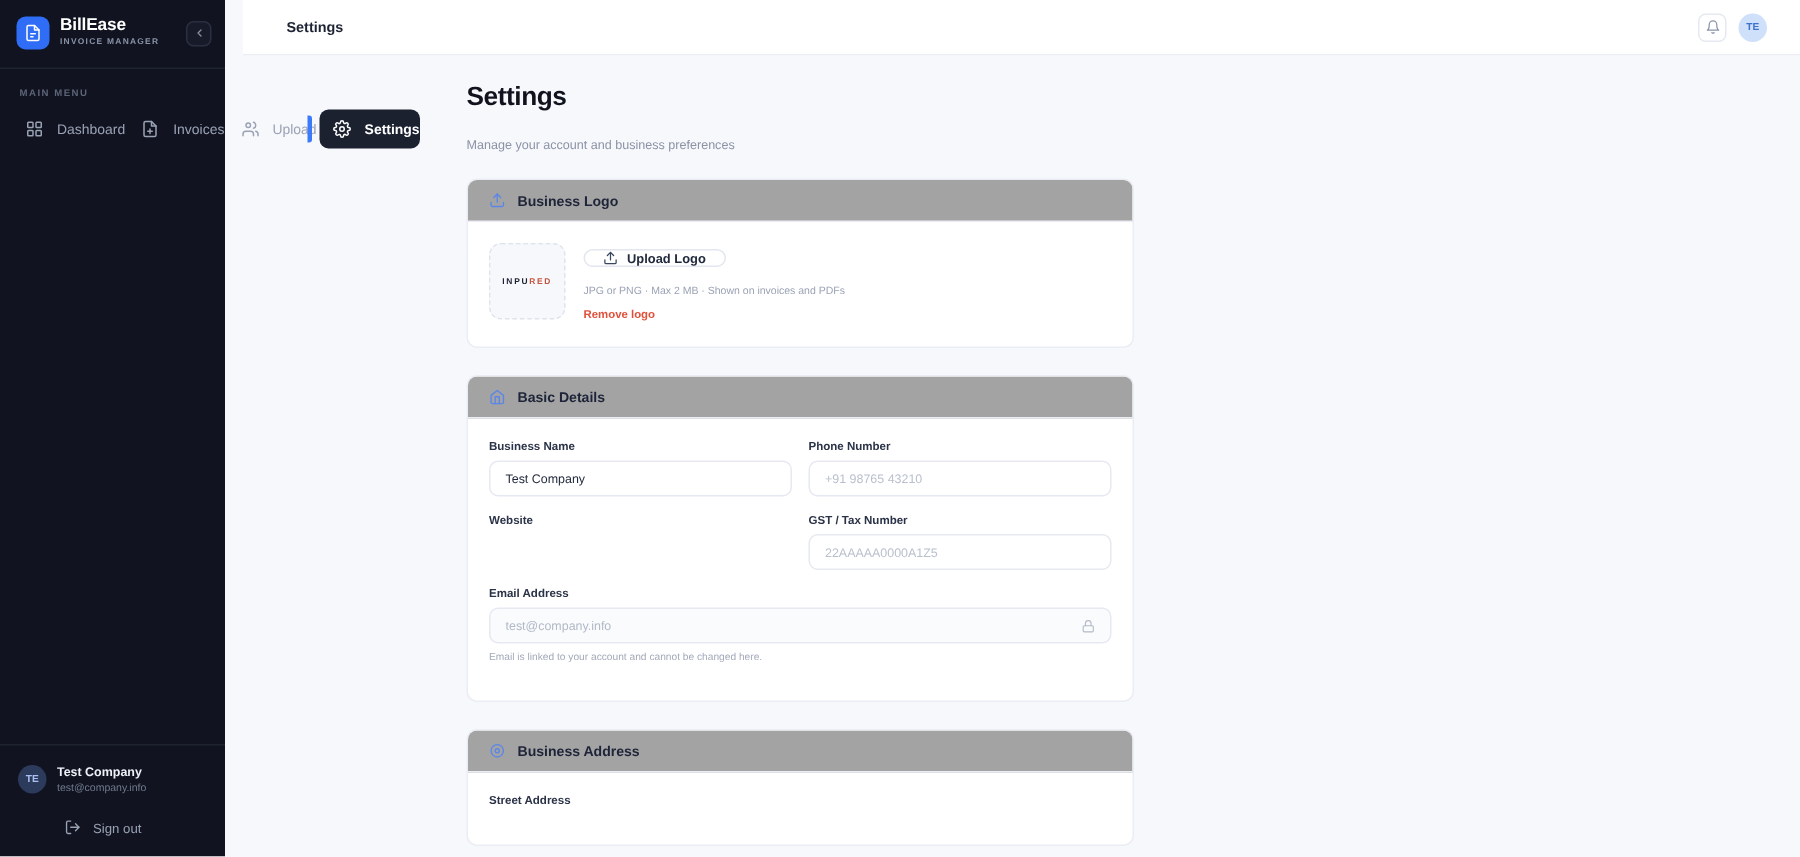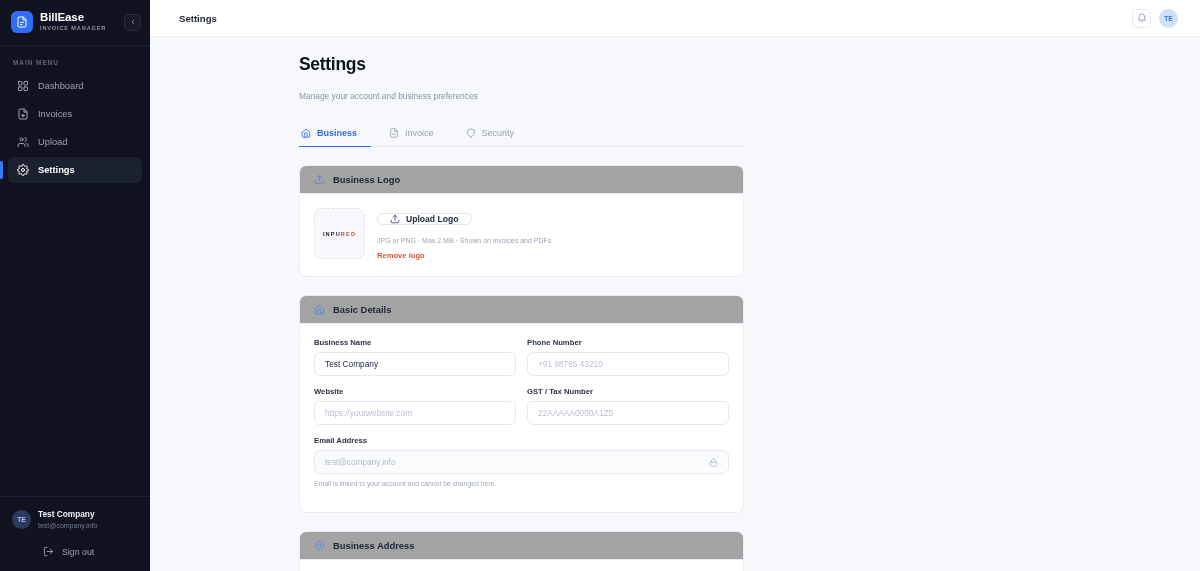--- a/index.html
+++ b/index.html
@@ -2,21 +2,21 @@
 <html><head>
 <meta charset="utf-8">
 <style>
   * { box-sizing: border-box; margin: 0; padding: 0; }
   html, body {
     width: 1200px; height: 571px;
     overflow: hidden;
     font-family: "Liberation Sans", sans-serif;
     background: #f7f8fb;
   }
-  .app { display: flex; width: 1200px; height: 571px; }
+  .app { display: flex; width: 1200px; height: 571px; gap: 12px; }
 
   
   .sidebar {
     width: 150px; height: 571px;
     background: #111420;
     display: flex; flex-direction: column;
     flex: 0 0 150px;
     position: relative;
   }
   .brand {
@@ -37,21 +37,21 @@
     width: 17px; height: 17px; border-radius: 5px;
     border: 1px solid #2a2f42; background: #171b29;
     display: flex; align-items: center; justify-content: center;
     flex: 0 0 17px; cursor: pointer;
   }
 
   .menu-label {
     color: #5d6578; font-size: 6.4px; font-weight: bold;
     letter-spacing: 1px; padding: 13px 0 7px 13px;
   }
-  .nav { display: flex; flex-direction: column; gap: 2px; padding: 0 8px; }
+  .nav { display: flex; flex-direction: row; gap: 2px; padding: 0 8px; }
   .nav-item {
     display: flex; align-items: center; gap: 9px;
     height: 26px; padding-left: 9px; border-radius: 6px;
     color: #9aa2b5; font-size: 9.3px; cursor: pointer;
     position: relative;
   }
   .nav-item.active { background: #1c2130; color: #ffffff; font-weight: bold; }
   .nav-item.active::before {
     content: ""; position: absolute; left: -8px; top: 4px;
     width: 2.5px; height: 18px; background: #3b7bfa; border-radius: 0 2px 2px 0;
@@ -267,43 +267,20 @@
         <div class="top-avatar">TE</div>
       </div>
     </header>
 
     <div class="scroll">
       <div class="page">
 
         <h1 class="page-title">Settings</h1>
         <div class="page-sub">Manage your account and business preferences</div>
 
-        <div class="tabs">
-          <div class="tab active">
-            <svg class="tab-ico" viewBox="0 0 24 24" fill="none" stroke="currentColor" stroke-width="2" stroke-linecap="round" stroke-linejoin="round">
-              <path d="M3 10l9-7 9 7v10a2 2 0 0 1-2 2H5a2 2 0 0 1-2-2z"></path>
-                <path d="M9 22V12h6v10"></path>
-            </svg>
-            <span>Business</span>
-          </div>
-          <div class="tab">
-            <svg class="tab-ico" viewBox="0 0 24 24" fill="none" stroke="currentColor" stroke-width="2" stroke-linecap="round" stroke-linejoin="round">
-              <path d="M14 2H6a2 2 0 0 0-2 2v16a2 2 0 0 0 2 2h12a2 2 0 0 0 2-2V8z"></path>
-                <path d="M14 2v6h6"></path>
-                <path d="M9 15h6"></path>
-            </svg>
-            <span>Invoice</span>
-          </div>
-          <div class="tab">
-            <svg class="tab-ico" viewBox="0 0 24 24" fill="none" stroke="currentColor" stroke-width="2" stroke-linecap="round" stroke-linejoin="round">
-              <path d="M12 22s8-4 8-10V5l-8-3-8 3v7c0 6 8 10 8 10z"></path>
-            </svg>
-            <span>Security</span>
-          </div>
-        </div>
 
         <section class="card">
           <div class="card-head">
             <svg class="card-head-ico" viewBox="0 0 24 24" fill="none" stroke="#5b86e8" stroke-width="2" stroke-linecap="round" stroke-linejoin="round">
               <path d="M21 15v4a2 2 0 0 1-2 2H5a2 2 0 0 1-2-2v-4"></path>
                 <path d="M17 8l-5-5-5 5"></path>
                 <path d="M12 3v12"></path>
             </svg>
             <span class="card-title">Business Logo</span>
           </div>
@@ -344,21 +321,20 @@
                 <div class="input">Test Company</div>
               </div>
 
               <div class="field">
                 <label class="flabel">Phone Number</label>
                 <div class="input placeholder">+91 98765 43210</div>
               </div>
 
               <div class="field">
                 <label class="flabel">Website</label>
-                <div class="input placeholder">https://yourwebsite.com</div>
               </div>
 
               <div class="field">
                 <label class="flabel">GST / Tax Number</label>
                 <div class="input placeholder">22AAAAA0000A1Z5</div>
               </div>
 
               <div class="field full">
                 <label class="flabel">Email Address</label>
                 <div class="input locked">

